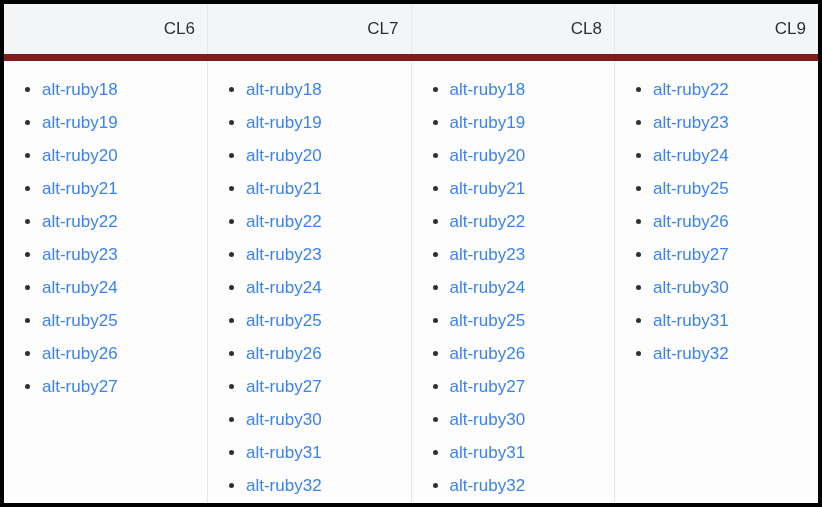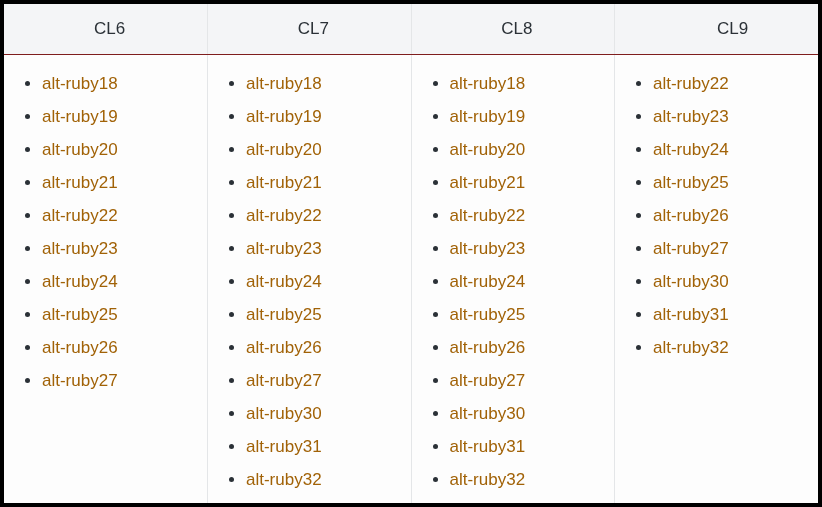--- a/index.html
+++ b/index.html
@@ -18,26 +18,26 @@
   table.version-table {
     width: 100%;
     height: 100%;
     border-collapse: collapse;
     table-layout: fixed;
     font-family: "Liberation Sans", sans-serif;
     color: #2b3137;
   }
   table.version-table thead th {
     background: #f4f5f7;
-    text-align: center;
+    text-align: right;
     font-weight: 400;
     font-size: 17px;
     height: 20px;
     padding: 15px 12px 15px 20px;
-    border-bottom: 1px solid #7f1d1d;
+    border-bottom: 7px solid #7f1d1d;
     border-right: 1px solid #e4e6e8;
   }
   table.version-table thead th:last-child {
     border-right: none;
     padding-left: 44px;
   }
   table.version-table tbody td {
     vertical-align: top;
     background: #fdfdfd;
     border-right: 1px solid #e4e6e8;
@@ -47,21 +47,21 @@
   table.version-table tbody td:last-child {
     border-right: none;
   }
   ul.version-list {
     margin: 12px 0 12px 0;
     padding-left: 38px;
   }
   ul.version-list li {
     line-height: 19px;
     padding: 7px 0;
-    color: #a16207;
+    color: #3b82f6;
   }
   ul.version-list li::marker {
     color: #2b3137;
   }
 </style>
 </head>
 <body>
 
 <div class="frame">
   <table class="version-table">

